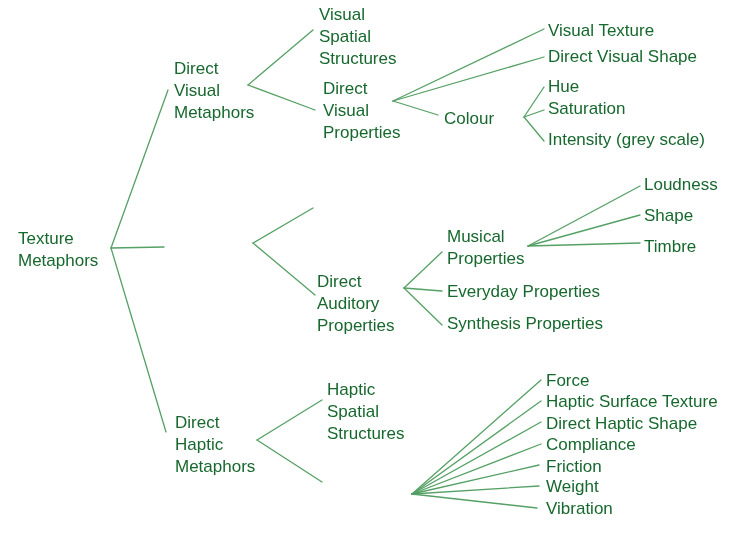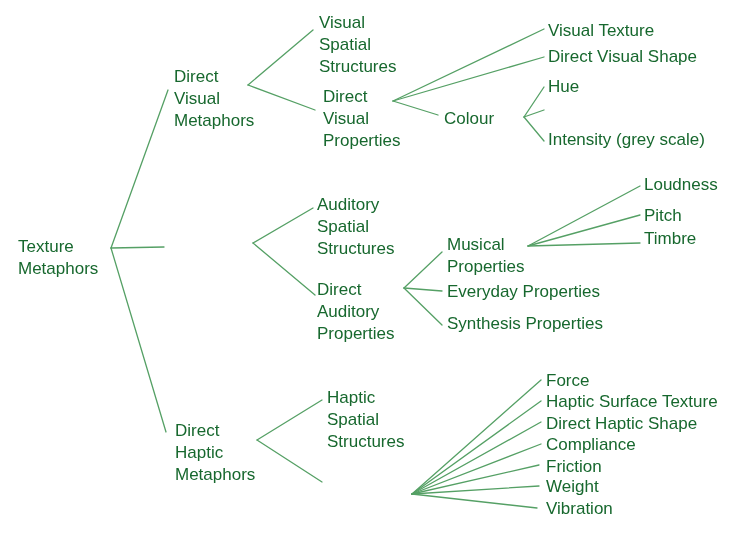--- a/index.html
+++ b/index.html
@@ -17,21 +17,21 @@
   }
   .connectors{position:absolute;left:0;top:0;width:750px;height:537px;}
   .connectors line{stroke:var(--line-color);stroke-width:1.3;stroke-linecap:round;}
   .node{
     position:absolute;
     color:var(--text-color);
     font-size:17px;
     line-height:22px;
     white-space:nowrap;
   }
-  .node.wrap{white-space:normal;margin-top:8px;}
+  .node.wrap{white-space:normal;}
 </style>
 </head>
 <body>
 
 <div class="canvas">
 
   <svg class="connectors" viewBox="0 0 750 537" xmlns="http://www.w3.org/2000/svg">
 
     <line x1="111" y1="248" x2="168" y2="90"></line>
     <line x1="111" y1="248" x2="164" y2="247"></line>
@@ -73,28 +73,28 @@
 
   <div class="node wrap" style="left:18px;top:228px;width:88px">Texture Metaphors</div>
 
   <div class="node wrap" style="left:174px;top:58px;width:86px">Direct Visual Metaphors</div>
   <div class="node wrap" style="left:319px;top:4px;width:84px">Visual Spatial Structures</div>
   <div class="node wrap" style="left:323px;top:78px;width:84px">Direct Visual Properties</div>
   <div class="node" style="left:548px;top:20px">Visual Texture</div>
   <div class="node" style="left:548px;top:46px">Direct Visual Shape</div>
   <div class="node" style="left:444px;top:108px">Colour</div>
   <div class="node" style="left:548px;top:76px">Hue</div>
+  <div class="node" style="left:548px;top:98px">Saturation</div>
   <div class="node" style="left:548px;top:129px">Intensity (grey scale)</div>
 
-  <div class="node wrap" style="left:317px;top:186px;width:84px">Auditory Spatial Structures</div>
   <div class="node wrap" style="left:447px;top:226px;width:84px">Musical Properties</div>
   <div class="node wrap" style="left:317px;top:271px;width:84px">Direct Auditory Properties</div>
   <div class="node" style="left:644px;top:174px">Loudness</div>
-  <div class="node" style="left:644px;top:205px">Pitch</div>
-  <div class="node" style="left:644px;top:228px">Timbre</div>
+  <div class="node" style="left:644px;top:205px">Shape</div>
+  <div class="node" style="left:644px;top:236px">Timbre</div>
   <div class="node" style="left:447px;top:281px">Everyday Properties</div>
   <div class="node" style="left:447px;top:313px">Synthesis Properties</div>
 
   <div class="node wrap" style="left:175px;top:412px;width:86px">Direct Haptic Metaphors</div>
   <div class="node wrap" style="left:327px;top:379px;width:84px">Haptic Spatial Structures</div>
   <div class="node" style="left:546px;top:370px">Force</div>
   <div class="node" style="left:546px;top:413px">Direct Haptic Shape</div>
   <div class="node" style="left:546px;top:391px">Haptic Surface Texture</div>
   <div class="node" style="left:546px;top:434px">Compliance</div>
   <div class="node" style="left:546px;top:456px">Friction</div>

